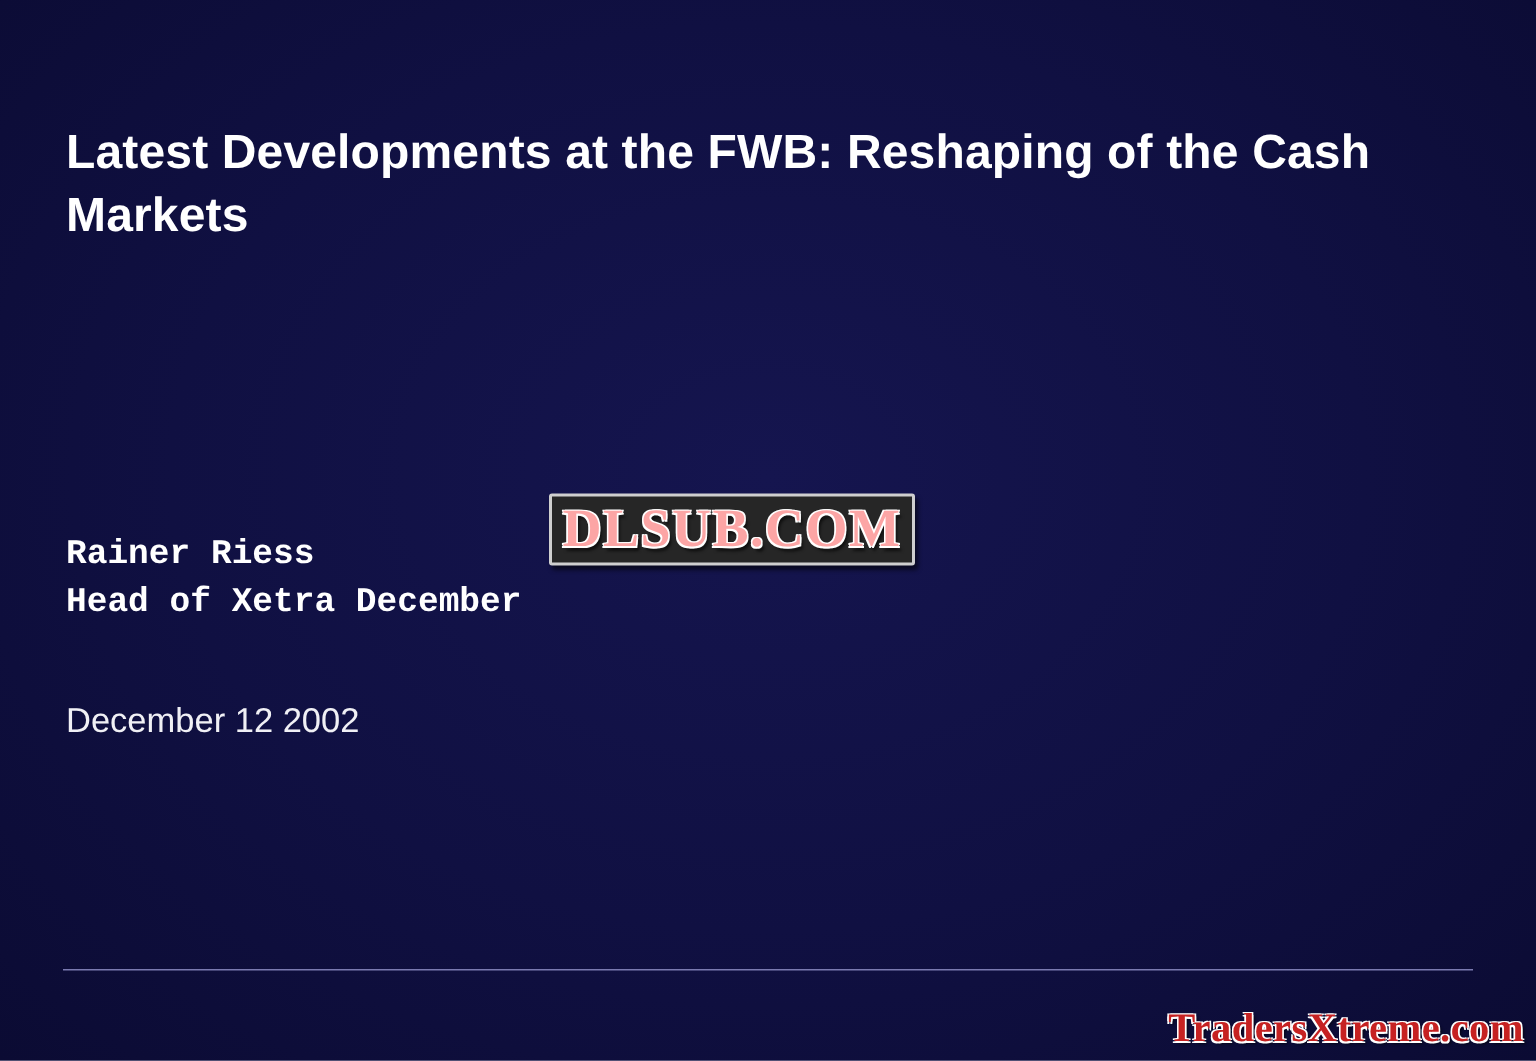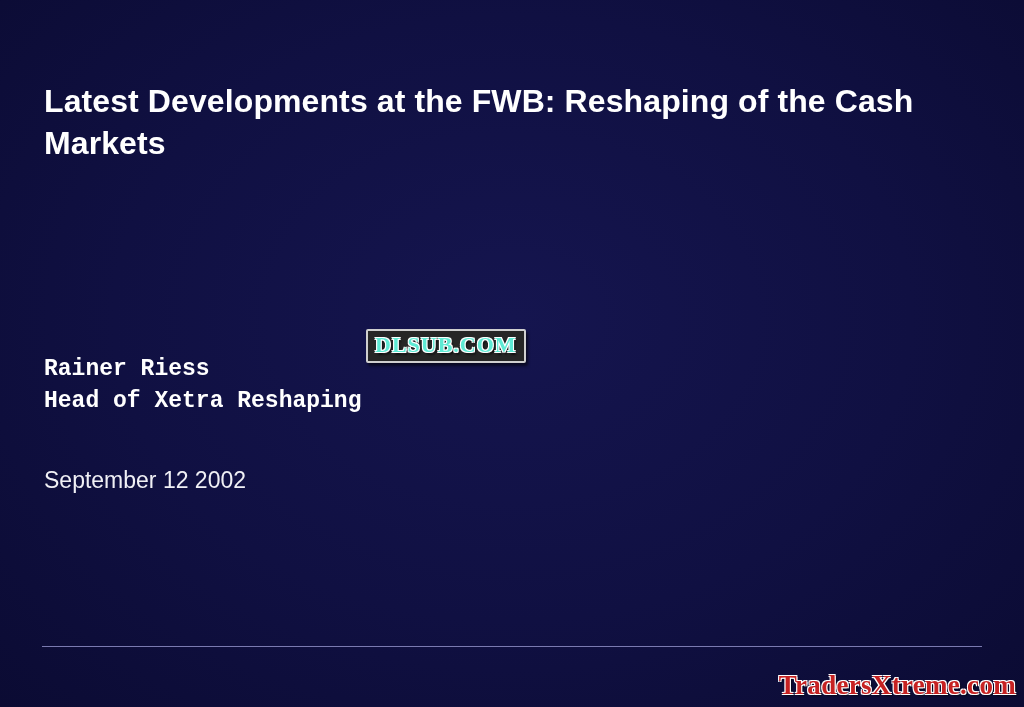--- a/index.html
+++ b/index.html
@@ -89,24 +89,24 @@
     top: 329px;
     padding: 3px 7px 5px 7px;
     background: #262626;
     border: 2px solid #cfcfcf;
     border-radius: 2px;
     box-shadow: 2px 3px 3px rgba(0,0,0,0.55);
   }
   .wm-center-text {
     font-family: "Liberation Serif", serif;
     font-weight: bold;
-    font-size: 22px;
+    font-size: 36px;
     line-height: 1;
     letter-spacing: 1px;
-    color: #5eead4;
+    color: #fca5a5;
     -webkit-text-stroke: 1px #ffffff;
     paint-order: stroke fill;
     text-shadow:
       -1px -1px 0 #ffffff,
        1px -1px 0 #ffffff,
       -1px  1px 0 #ffffff,
        1px  1px 0 #ffffff,
        2px  3px 2px rgba(0,0,0,0.6);
     white-space: nowrap;
   }
@@ -170,24 +170,24 @@
 </style>
 </head>
 <body>
 
 <div class="slide">
 
   <div class="title">Latest Developments at the FWB: Reshaping of the Cash Markets</div>
 
   <div class="author-block">
     <div class="author-name">Rainer Riess</div>
-    <div class="author-role">Head of Xetra Reshaping</div>
+    <div class="author-role">Head of Xetra December</div>
   </div>
 
-  <div class="slide-date">September 12 2002</div>
+  <div class="slide-date">December 12 2002</div>
 
   <div class="bottom-rule"></div>
 
 
   <div class="wm-center">
     <div class="wm-center-text">DLSUB.COM</div>
   </div>
 
   <div class="wm-bottomright">TradersXtreme.com</div>
 

